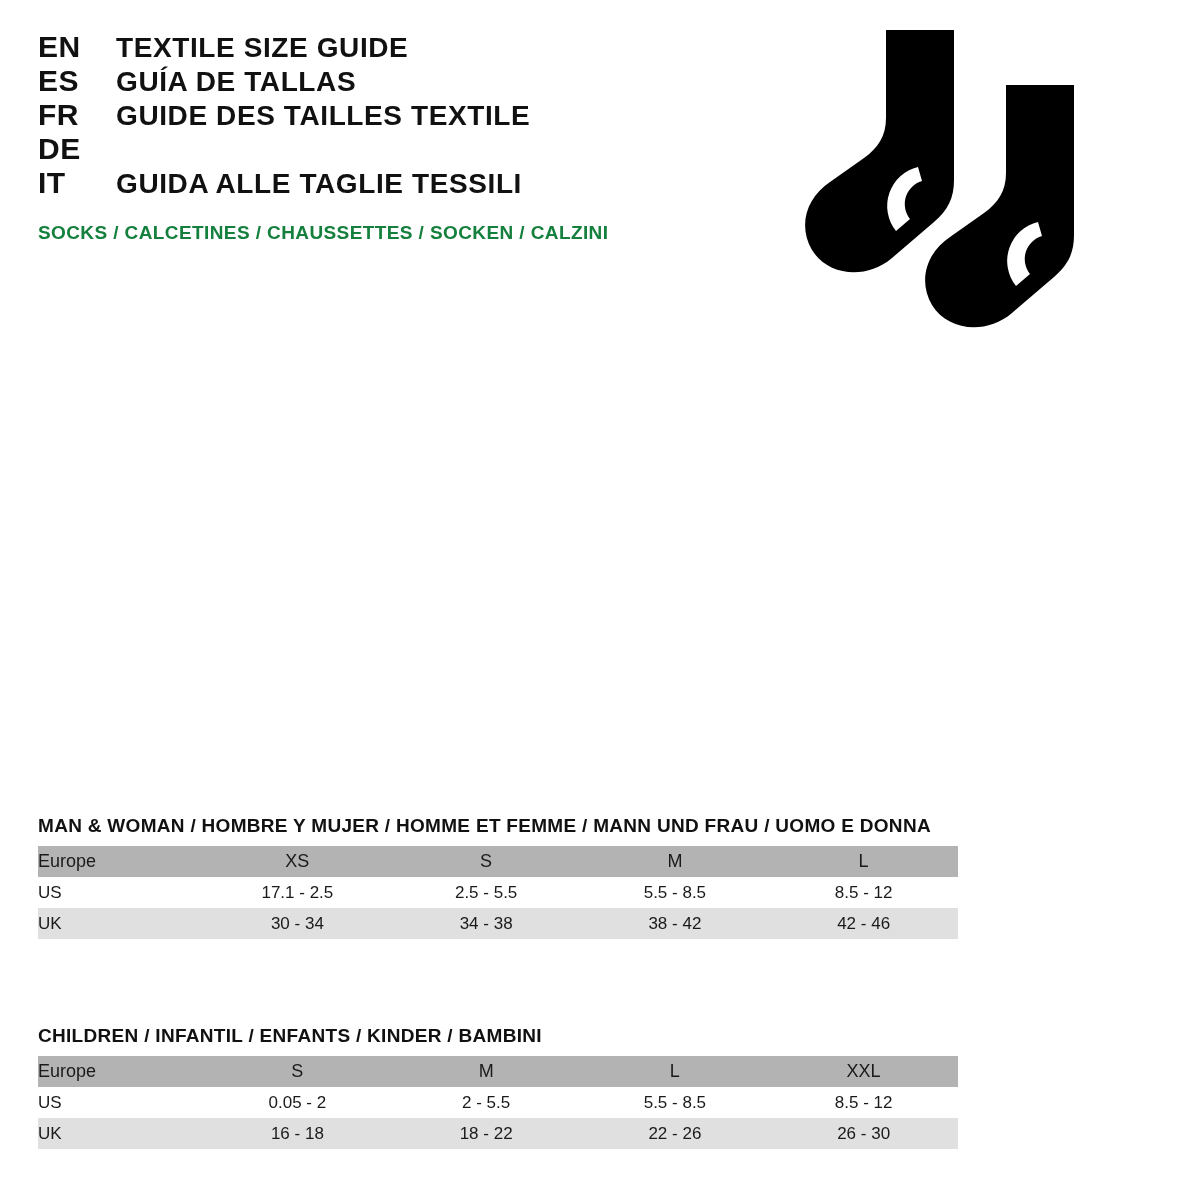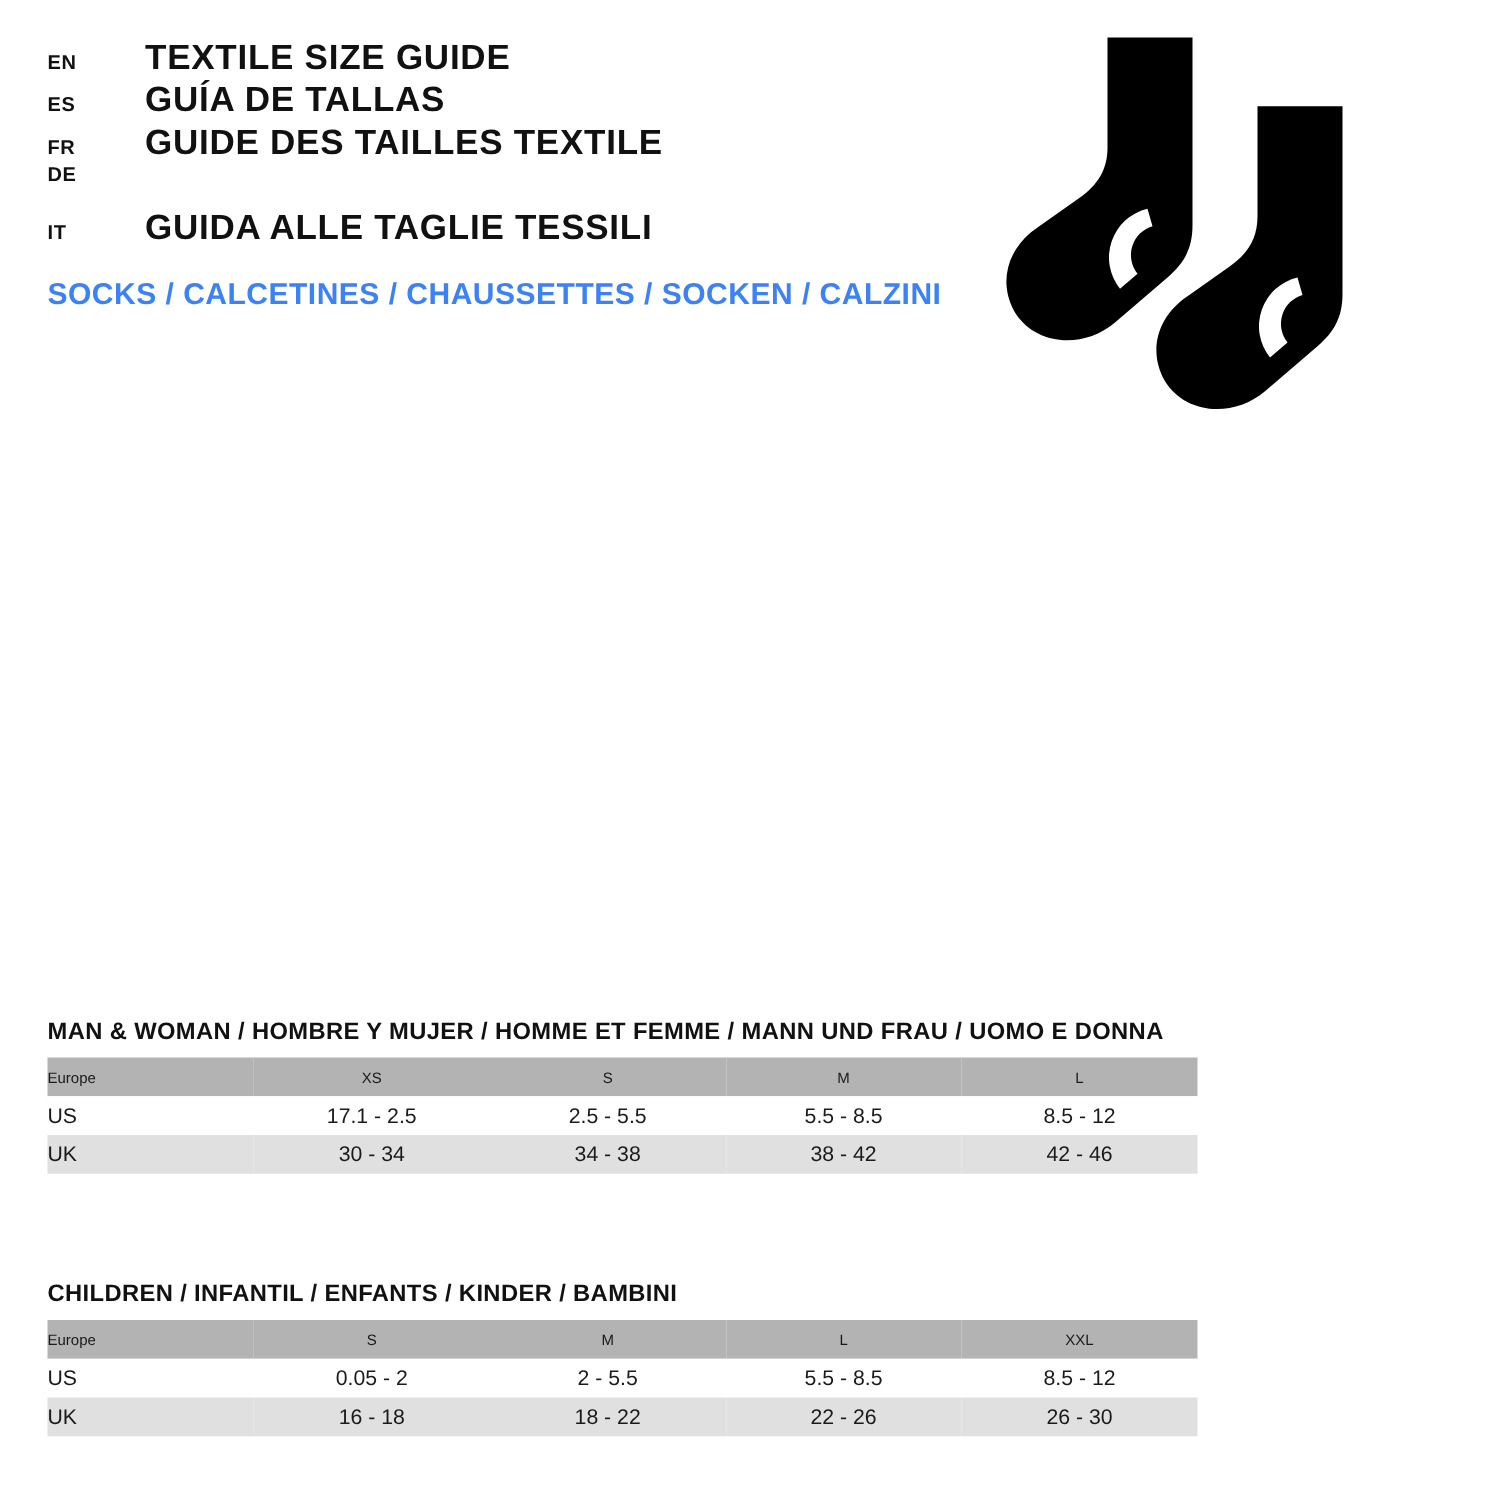--- a/index.html
+++ b/index.html
@@ -22,41 +22,41 @@
     left: 38px;
     top: 30px;
   }
   .lang-row {
     display: flex;
     align-items: baseline;
     height: 34px;
   }
   .lang-code {
     width: 78px;
-    font-size: 16px;
+    font-size: 30px;
     font-weight: 700;
     letter-spacing: 0.5px;
     color: #111111;
   }
   .lang-text {
     font-size: 28px;
     font-weight: 700;
     letter-spacing: 0.6px;
     color: #111111;
     white-space: nowrap;
   }
 
   .product-line {
     position: absolute;
     left: 38px;
     top: 222px;
-    font-size: 24px;
+    font-size: 19px;
     font-weight: 700;
     letter-spacing: 0.4px;
-    color: #3b82f6;
+    color: #15803d;
     white-space: nowrap;
   }
 
   
   .socks-art {
     position: absolute;
     left: 800px;
     top: 25px;
     width: 340px;
     height: 330px;
@@ -87,21 +87,21 @@
   }
   table.size-table td {
     height: 31px;
     font-size: 17px;
     color: #1a1a1a;
     padding: 0;
     vertical-align: middle;
   }
   table.size-table tr.row-head td {
     background: #b3b3b3;
-    font-size: 12px;
+    font-size: 18px;
     font-weight: 400;
   }
   table.size-table tr.row-alt td {
     background: #e0e0e0;
   }
   table.size-table tr.row-plain td {
     background: #ffffff;
   }
   td.label-col {
     width: 165px;

